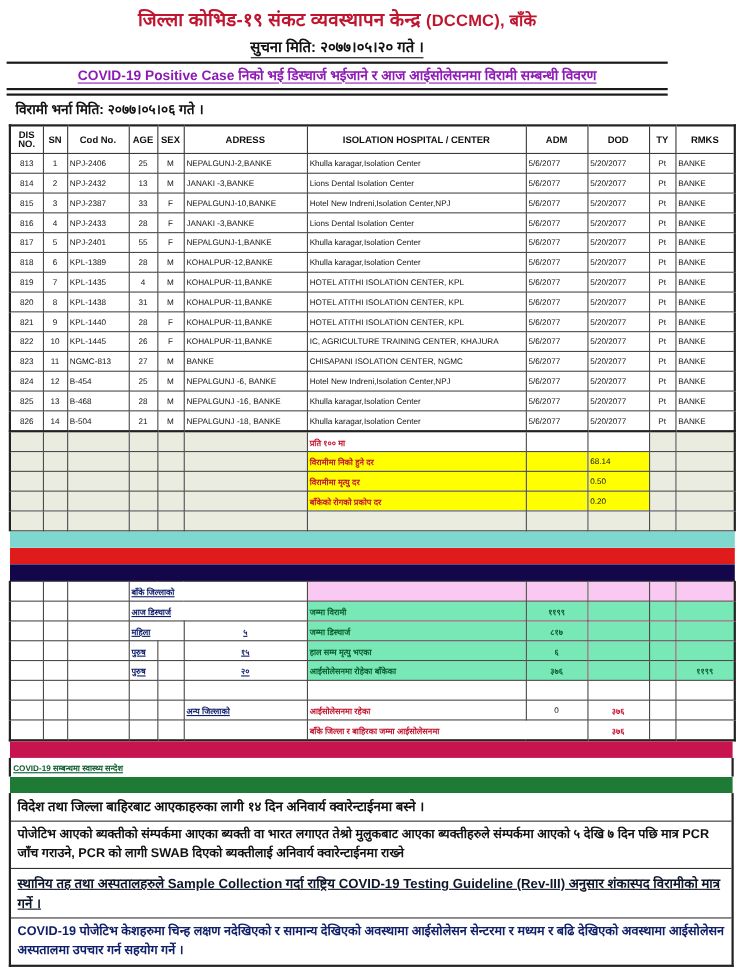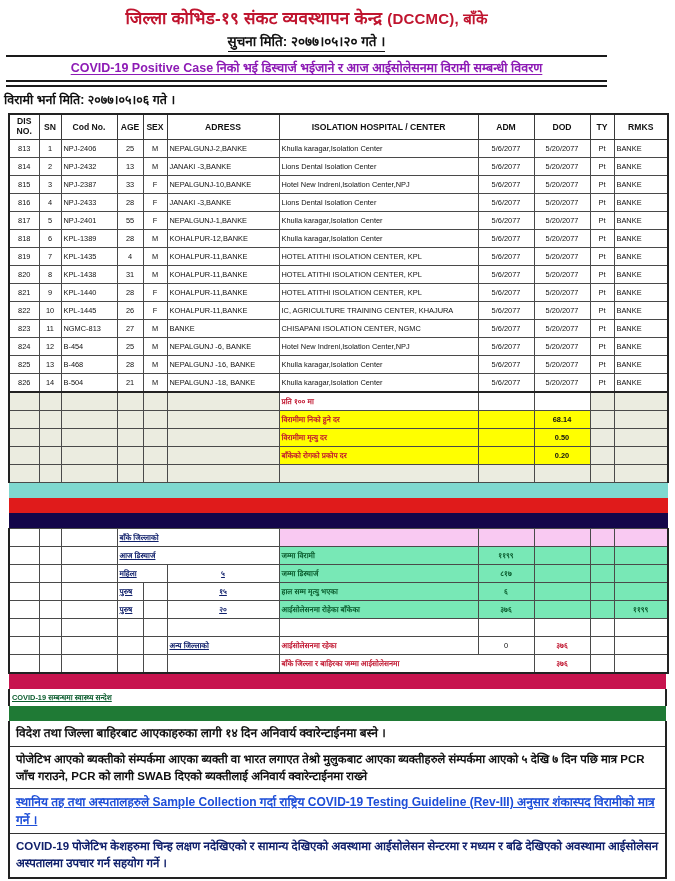--- a/index.html
+++ b/index.html
@@ -25,21 +25,21 @@
   .title3{
     font-size:12.5px;font-weight:bold;color:#8d1bb5;margin-top:3px;line-height:1.3;
     text-decoration:underline;text-underline-offset:2px;
   }
   .title4{
     font-size:13px;font-weight:bold;color:#1f9e4a;margin-top:3px;line-height:1.3;
     text-decoration:underline;text-underline-offset:2px;
   }
   .subline{
     display:flex;justify-content:space-between;align-items:center;
-    padding:4px 14px 5px 4px;font-size:12.5px;font-weight:bold;color:#111;
+    padding:4px 14px 5px 14px;font-size:12.5px;font-weight:bold;color:#111;
   }
 
   
   table.grid{
     border-collapse:collapse;width:659px;margin:0 8px;table-layout:fixed;padding-left:32px;
   }
   table.grid td,table.grid th{
     border:1px solid #4a4a4a;
     font-size:7.4px;
     padding:1px 2px;
@@ -48,42 +48,42 @@
     vertical-align:middle;
     background:#ffffff;
   }
   table.grid th{
     font-size:8.6px;font-weight:bold;text-align:center;height:22px;
     border:1px solid #3a3a3a;
   }
   th.small{font-size:6.6px;line-height:1.05;}
   .c{text-align:center;}
   .l{text-align:left;}
-  .r{text-align:center;}
+  .r{text-align:left;}
   .thick-l{border-left:2px solid #222 !important;}
   .thick-r{border-right:2px solid #222 !important;}
   .thick-t{border-top:2px solid #222 !important;}
   .thick-b{border-bottom:2px solid #222 !important;}
 
   
   col.cdis{width:30px}
   col.csn{width:22px}
   col.ccod{width:56px}
   col.cage{width:26px}
   col.csex{width:24px}
   col.cadr{width:112px}
   col.ciso{width:199px}
   col.cadm{width:56px}
   col.cdod{width:56px}
   col.cty{width:24px}
   col.crmks{width:54px}
 
   
   .beige{background:#ebece0 !important;}
-  .yellow{background:#ffff00 !important;font-weight:bold;}
+  .yellow{background:#ffff00 !important;}
   .pink{background:#f9c9f2 !important;}
   .mint{background:#78e8b6 !important;}
   .rednote{color:#c0152f;font-weight:bold;font-size:8.6px;}
   .bluenote{color:#10206b;font-weight:bold;font-size:8.6px;text-decoration:underline;}
   .greennote{color:#0b5c2e;font-weight:bold;font-size:8.6px;}
   .num-dev{font-size:9.4px;}
 
   
   .band{height:5px;padding:0 !important;border:0 !important;}
   .band-teal{background:#7fd8cf !important;}
@@ -92,21 +92,21 @@
   .band-crimson{background:#c7144e !important;}
   .band-green{background:#1f7a35 !important;}
 
   
   .msgwrap{width:659px;margin:0 8px;border:2px solid #222;border-top:0;box-sizing:border-box;}
   .msgrow{border-bottom:1px solid #333;padding:4px 6px;font-size:11px;line-height:1.45;}
   .msgrow:last-child{border-bottom:0;}
   .msg-head{color:#0b5c2e;font-weight:bold;font-size:12px;text-decoration:underline;padding:3px 6px;}
   .m1{font-size:12px;font-weight:bold;color:#111;}
   .m2{font-size:11.5px;font-weight:bold;color:#111;}
-  .m3{font-size:12px;font-weight:bold;color:#1d4ed8;text-decoration:underline;line-height:1.5;}
+  .m3{font-size:12px;font-weight:bold;color:#0f172a;text-decoration:underline;line-height:1.5;}
   .m4{font-size:11.5px;font-weight:bold;color:#10206b;line-height:1.5;}
 </style>
 </head>
 <body>
 
 <div class="sheet">
 
   <div class="hdr">
     <div class="title1">
       <span>जिल्ला कोभिड-१९ संकट व्यवस्थापन केन्द्र</span>

